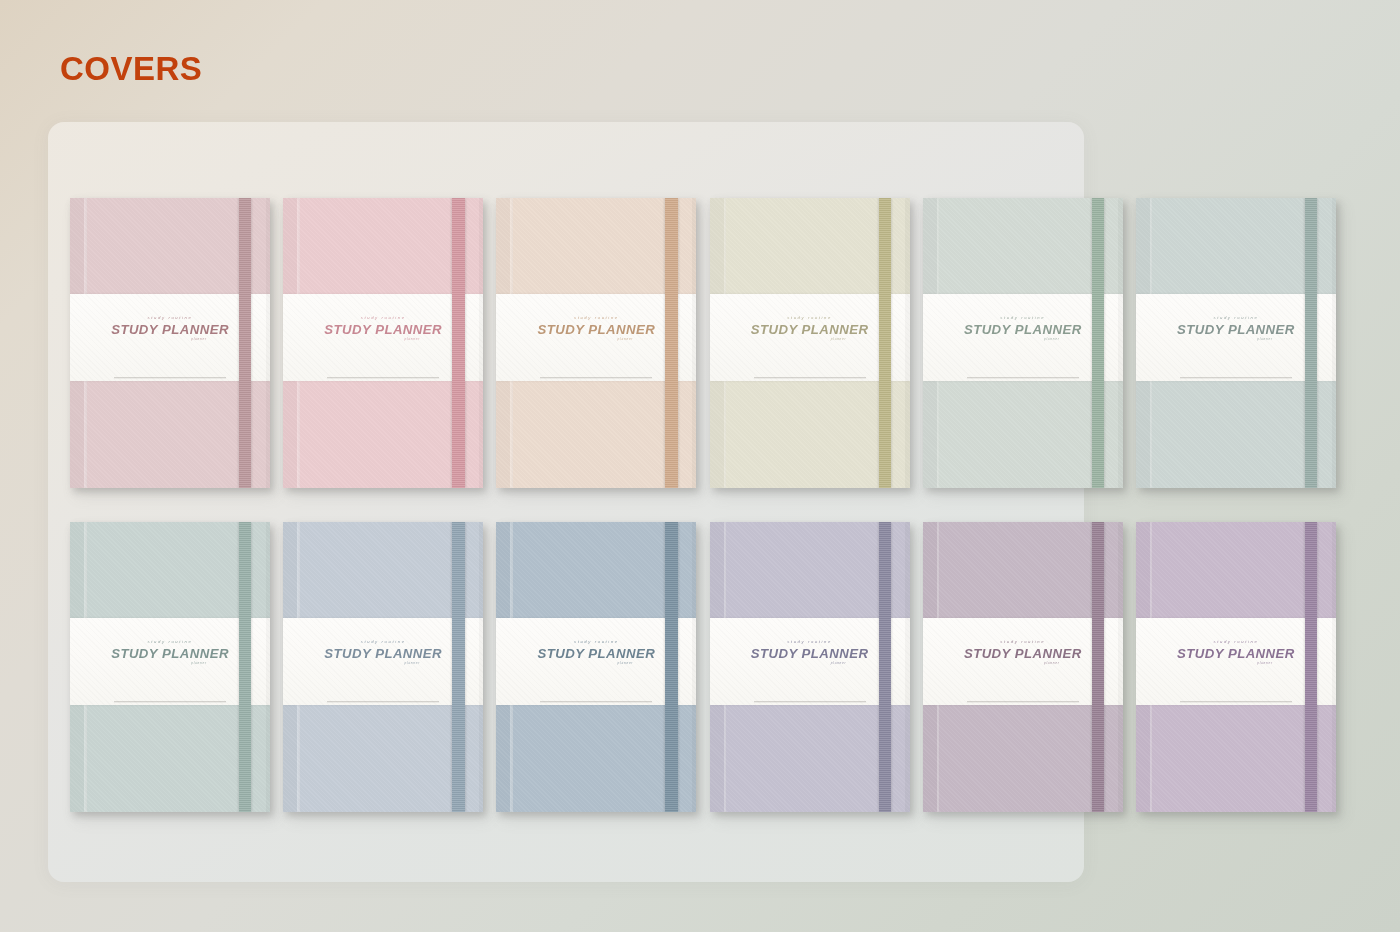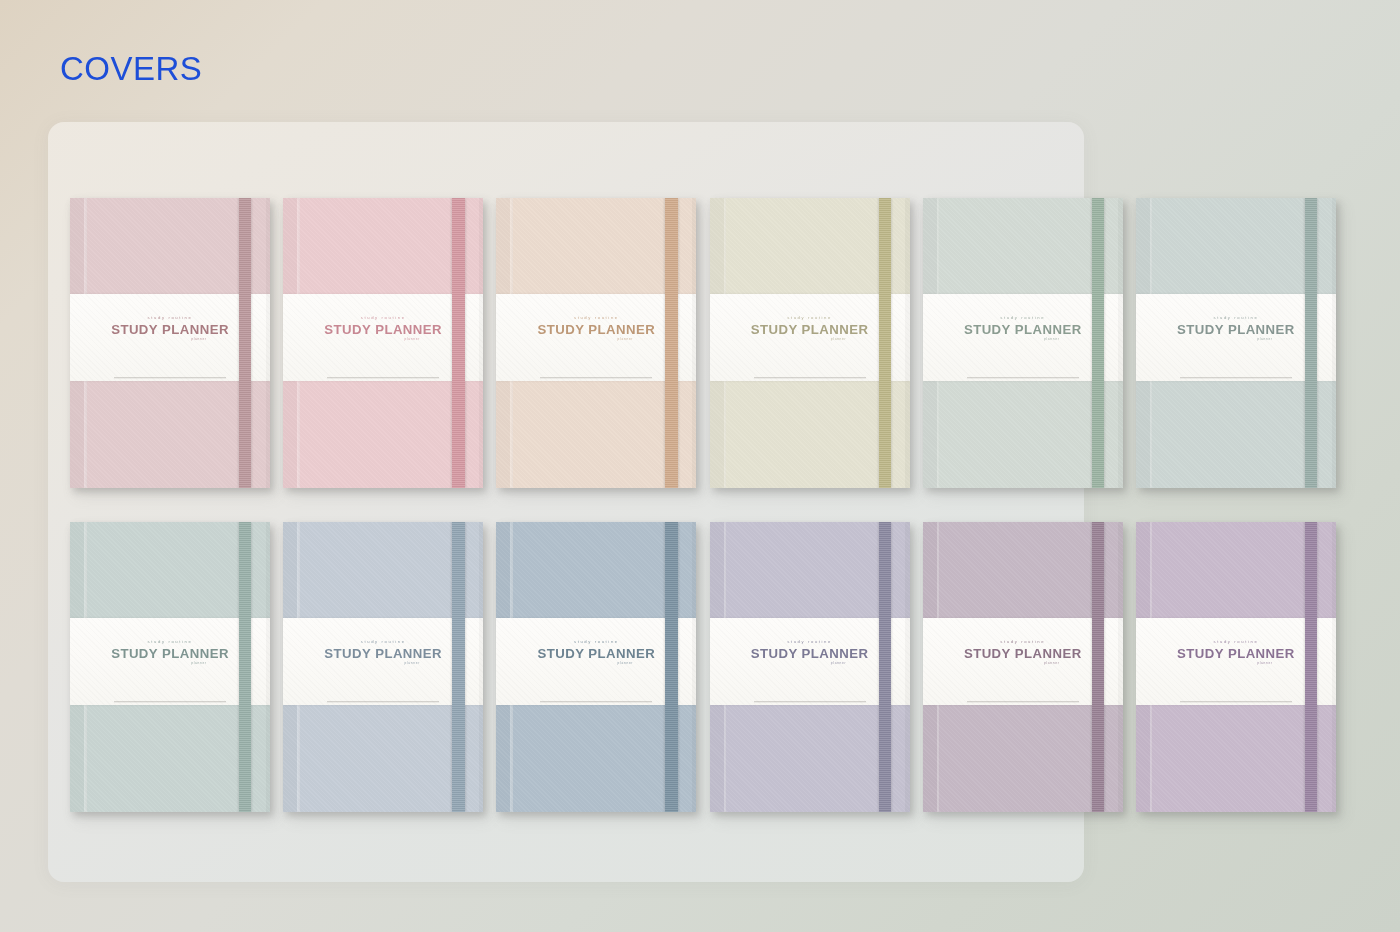--- a/index.html
+++ b/index.html
@@ -28,23 +28,23 @@
   .header {
     position: absolute;
     left: 60px;
     top: 52px;
     display: flex;
     align-items: baseline;
     gap: 22px;
   }
   .header-title {
     font-size: 33px;
-    font-weight: normal;
+    font-weight: bold;
     letter-spacing: 0.5px;
-    color: #1d4ed8;
+    color: #c2410c;
     line-height: 1;
   }
   .header-subtitle {
     font-size: 17.5px;
     font-weight: normal;
     color: #6b6459;
     line-height: 1;
     letter-spacing: 0.1px;
   }
 
@@ -57,20 +57,21 @@
     height: 760px;
     border-radius: 16px;
     background:
       linear-gradient(150deg,
         rgba(238,233,225,0.97) 0%,
         rgba(235,232,226,0.96) 22%,
         rgba(230,230,228,0.95) 45%,
         rgba(226,229,227,0.94) 68%,
         rgba(224,228,225,0.93) 100%);
     box-shadow: 0 2px 18px rgba(120,118,110,0.07);
+    font-style: italic;
   }
 
   
   .cover-grid {
     position: absolute;
     left: 22px;
     top: 76px;
     width: 1266px;
     display: grid;
     grid-template-columns: repeat(6, 200px);

